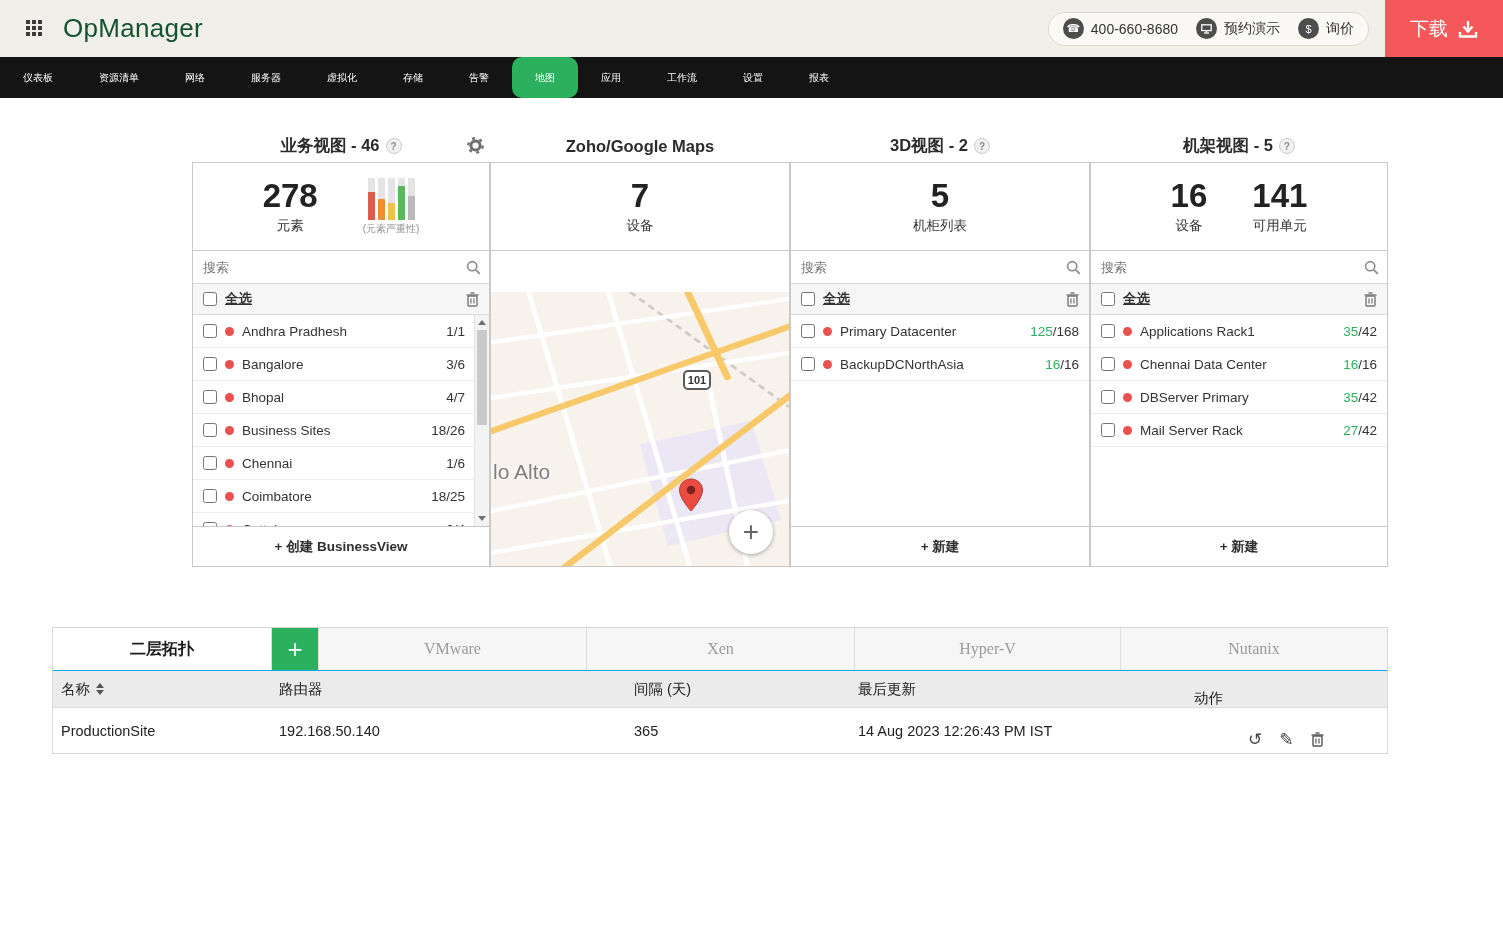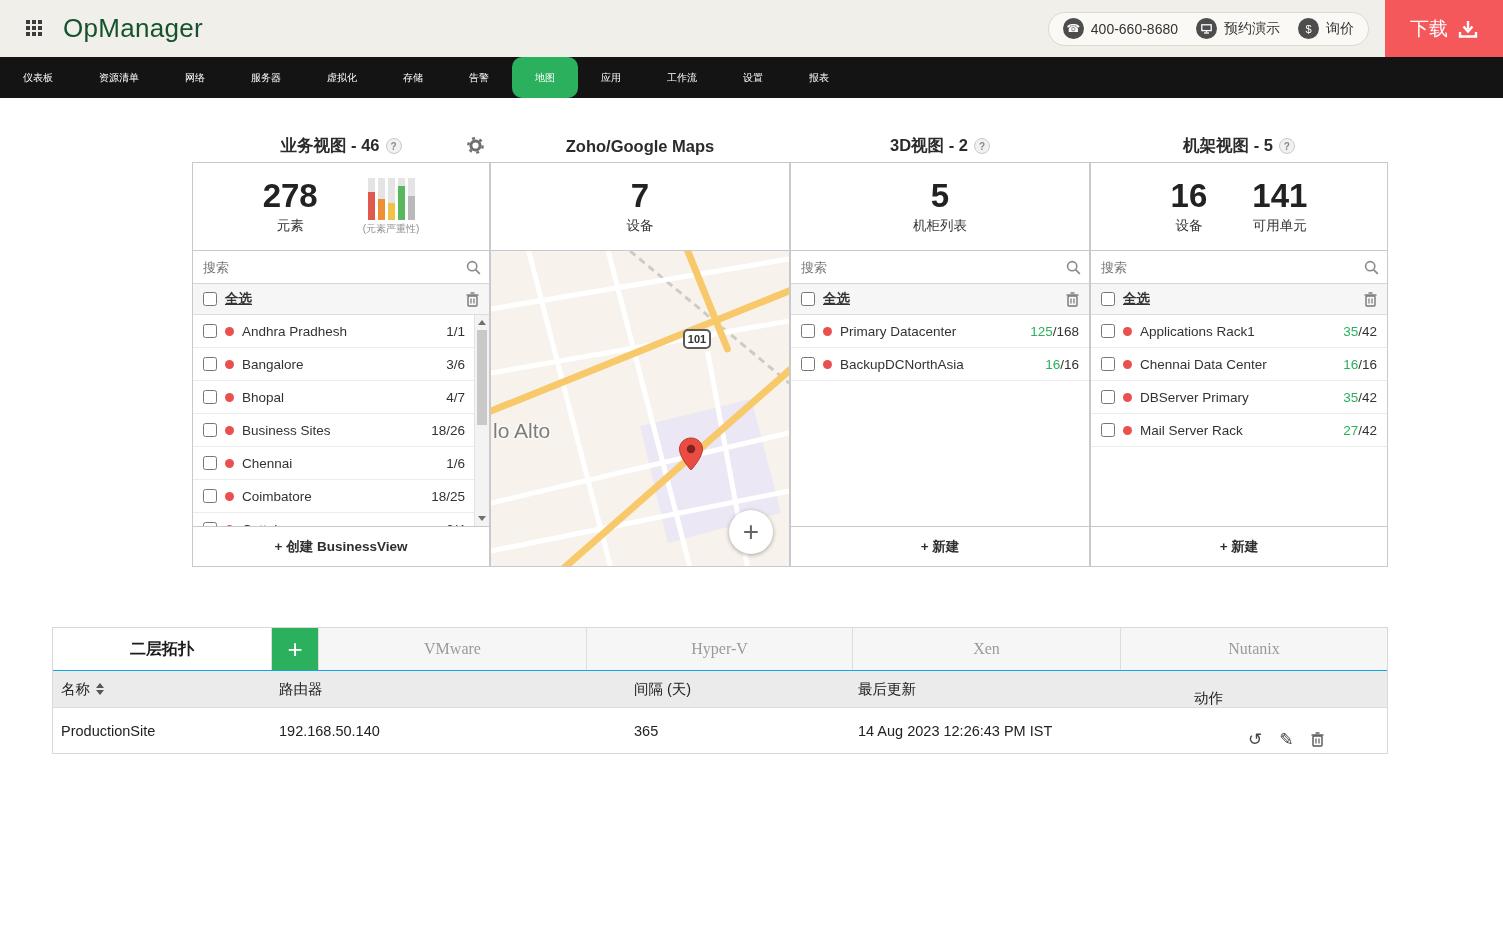--- a/index.html
+++ b/index.html
@@ -54,21 +54,21 @@
   .item-name { flex: 1; white-space: nowrap; overflow: hidden; }
   .item-count { white-space: nowrap; }
   .count-current { color: #2bb05d; }
   .scrollbar { position: absolute; right: 0; top: 0; bottom: 0; width: 15px; background: #f3f3f3; border-left: 1px solid #e2e2e2; display: flex; flex-direction: column; align-items: center; cursor: pointer; }
   .sb-arrow { width: 0; height: 0; border-left: 4px solid transparent; border-right: 4px solid transparent; margin: 5px 0; }
   .sb-arrow.up { border-bottom: 5px solid #707070; }
   .sb-arrow.down { border-top: 5px solid #707070; margin-top: auto; }
   .sb-thumb { width: 10px; height: 95px; background: #c9c9c9; }
   .panel-footer { height: 40px; border-top: 1px solid #c9c9c9; display: flex; align-items: center; justify-content: center; font-size: 13.5px; font-weight: 700; color: #2f2f2f; cursor: pointer; flex-shrink: 0; }
   
-  .map-area { flex: 1; position: relative; overflow: hidden; cursor: grab; }
+  .map-area { flex: 1; position: relative; overflow: hidden; cursor: grab; margin-top: 41px; }
   .map-svg { position: absolute; inset: 0; width: 100%; height: 100%; }
   .route-shield { position: absolute; left: 192px; top: 78px; width: 28px; height: 20px; background: #fff; border: 2px solid #5a5a5a; border-radius: 5px; font-size: 11px; font-weight: 700; color: #333; display: flex; align-items: center; justify-content: center; }
   .map-city-label { position: absolute; left: 2px; top: 168px; font-size: 21px; color: #7d7d7d; text-shadow: 0 0 3px #fff, 0 0 3px #fff, 0 0 3px #fff; }
   .map-pin { position: absolute; left: 187px; top: 186px; }
   .map-zoom-btn { position: absolute; right: 16px; bottom: 12px; width: 44px; height: 44px; border-radius: 50%; background: #fff; box-shadow: 0 1px 4px rgba(0,0,0,.35); font-size: 28px; color: #666; display: flex; align-items: center; justify-content: center; cursor: pointer; }
   
   .topo { margin: 60px 0 0 52px; width: 1336px; border: 1px solid #d8d8d8; background: #fff; }
   .topo-tabs { display: flex; height: 43px; border-bottom: 1px solid #0ea5e9; text-align: right; }
   .topo-tab { display: flex; align-items: center; justify-content: center; font-size: 16px; color: #9a9a9a; background: #f6f6f6; border-right: 1px solid #ddd; cursor: pointer; font-family: "Liberation Serif", serif; }
   .topo-tab.active { background: #fff; color: #1b1b1b; font-weight: 700; font-family: "Liberation Sans", sans-serif; }
@@ -480,22 +480,22 @@
       <div class="panel-footer">+ 新建</div>
     </div>
   </div>
 </div>
 
 <section class="topo">
   <div class="topo-tabs">
     <div class="topo-tab tw0 active">二层拓扑</div>
     <div class="topo-tab twadd add">+</div>
     <div class="topo-tab tw1">VMware</div>
+    <div class="topo-tab tw3">Xen</div>
     <div class="topo-tab tw2">Hyper-V</div>
-    <div class="topo-tab tw3">Xen</div>
     <div class="topo-tab tw4">Nutanix</div>
   </div>
   <div class="topo-header">
     <div class="cell c1">
       <span>名称</span>
       <span class="sort-icons">
           <span class="sort-up"></span>
           <span class="sort-down"></span>
         </span>
     </div>

